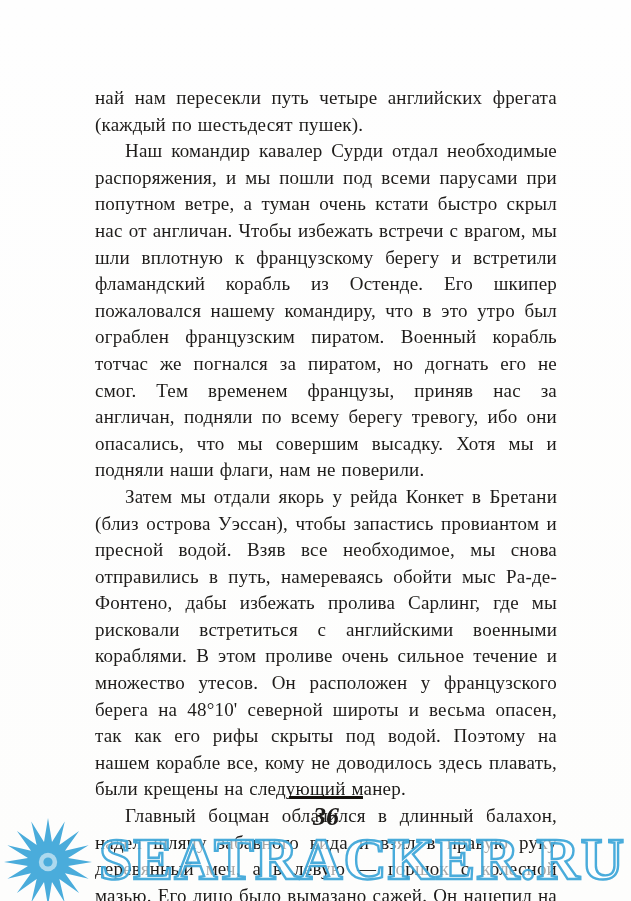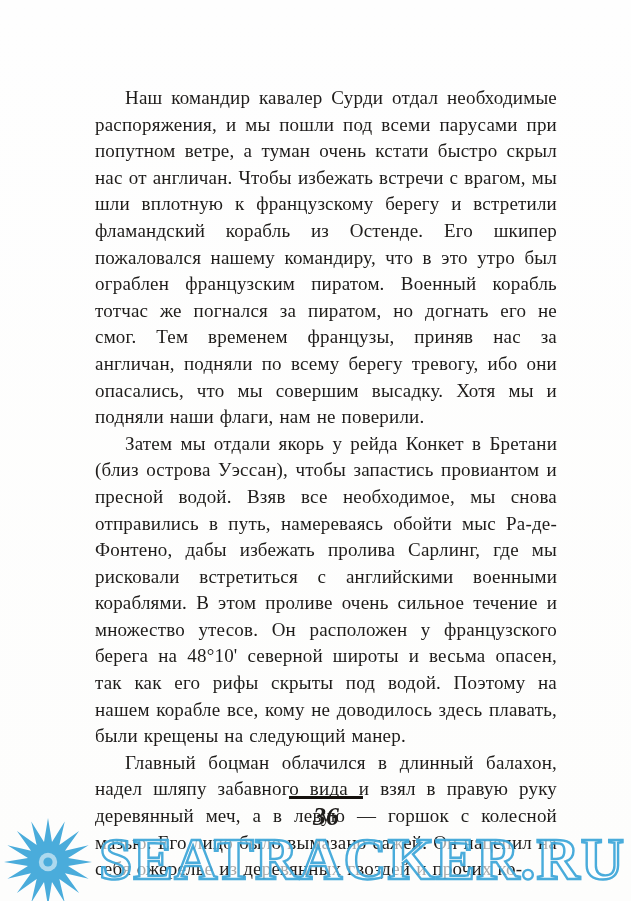--- a/index.html
+++ b/index.html
@@ -68,20 +68,21 @@
     left: 96px;
     top: 2px;
   }
 </style>
 </head>
 <body>
 
 <div class="page">
 
   <div class="text-block">
+    <p class="no-indent">най нам пересекли путь четыре английских фрегата (каждый по шестьдесят пушек).</p>
     <p>Наш командир кавалер Сурди отдал необходимые распоряжения, и мы пошли под всеми парусами при попутном ветре, а туман очень кстати быстро скрыл нас от англичан. Чтобы избежать встречи с врагом, мы шли вплотную к французскому берегу и встретили фламандский корабль из Остенде. Его шкипер пожаловался нашему командиру, что в это утро был ограблен французским пиратом. Военный корабль тотчас же погнался за пиратом, но догнать его не смог. Тем временем французы, приняв нас за англичан, подняли по всему берегу тревогу, ибо они опасались, что мы совершим высадку. Хотя мы и подняли наши флаги, нам не поверили.</p>
     <p>Затем мы отдали якорь у рейда Конкет в Бретани (близ острова Уэссан), чтобы запастись провиантом и пресной водой. Взяв все необходимое, мы снова отправились в путь, намереваясь обойти мыс Ра-де-Фонтено, дабы избежать пролива Сарлинг, где мы рисковали встретиться с английскими военными кораблями. В этом проливе очень сильное течение и множество утесов. Он расположен у французского берега на 48°10' северной широты и весьма опасен, так как его рифы скрыты под водой. Поэтому на нашем корабле все, кому не доводилось здесь плавать, были крещены на следующий манер.</p>
     <p>Главный боцман облачился в длинный балахон, надел шляпу забавного вида и взял в правую руку деревянный меч, а в левую — горшок с колесной мазью. Его лицо было вымазано сажей. Он нацепил на себя ожерелье из деревянных гвоздей и прочих ко-</p>
   </div>
 
   <div class="footer">
     <div class="footer-rule"></div>
     <div class="page-number">36</div>
   </div>
 

